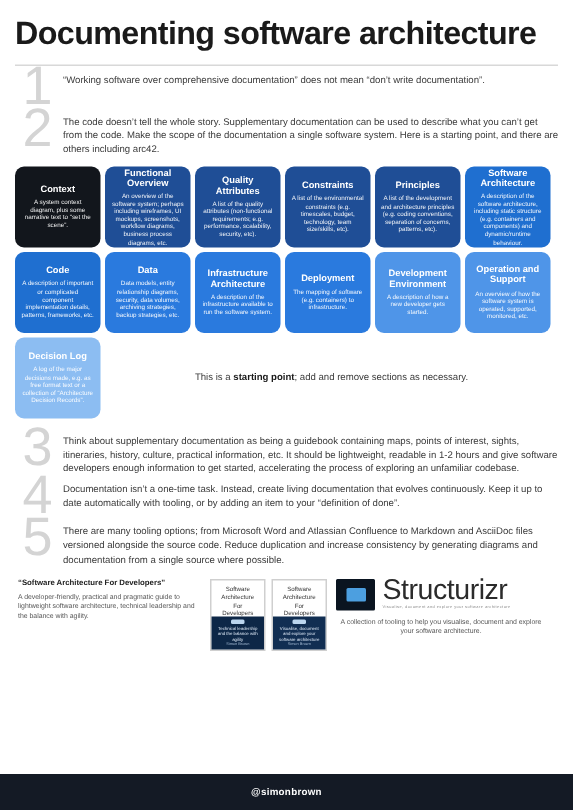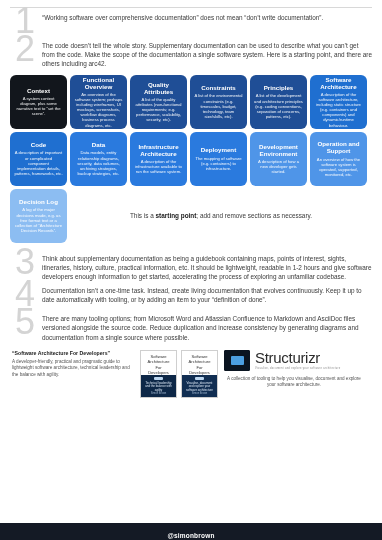--- a/index.html
+++ b/index.html
@@ -81,36 +81,39 @@
   .cvsub{font-size:2.9px;line-height:3.6px;color:#dbe7f5;text-align:center;padding:0 2px;}
   .cvfoot{font-size:2.6px;color:#9fb6cf;margin-top:auto;padding-bottom:2px;}
 
   .structurizr{width:140px;}
   .sz-head{display:flex;align-items:center;gap:5px;}
   .sz-logo{
     width:24px;height:19px;background:#0a1420;border:1px solid #0a1420;
     display:flex;align-items:center;justify-content:center;border-radius:1px;
   }
   .sz-logo-inner{width:13px;height:9px;background:#4c9fe0;border-radius:1px;}
-  .sz-name{font-size:15px;line-height:16px;color:#2b2b2b;letter-spacing:-0.3px;}
+  .sz-name{font-size:19px;line-height:16px;color:#2b2b2b;letter-spacing:-0.3px;}
   .sz-tag{font-size:2.6px;color:#8a8a8a;letter-spacing:.3px;margin-top:1px;}
   .sz-desc{font-size:4.6px;line-height:6.4px;color:#555;text-align:center;margin-top:5px;}
 
   
   .bottombar{
     position:absolute;left:0;bottom:0;width:382px;height:24px;background:#141a25;
     display:flex;align-items:center;justify-content:center;
   }
   .handle{color:#ffffff;font-size:6.5px;font-weight:bold;letter-spacing:.2px;}
 </style>
 </head>
 <body>
 
 <div class="page">
 
+  <div class="title-wrap">
+    <h1 class="title">Documenting software architecture</h1>
+  </div>
   <div class="title-rule"></div>
 
   <div class="points">
     <div class="point">
       <div class="pnum">1</div>
       <div class="ptext">“Working software over comprehensive documentation” does not mean “don’t write documentation”.</div>
     </div>
     <div class="point">
       <div class="pnum">2</div>
       <div class="ptext">The code doesn’t tell the whole story. Supplementary documentation can be used to describe what you can’t get from the code. Make the scope of the documentation a single software system. Here is a starting point, and there are others including arc42.</div>

